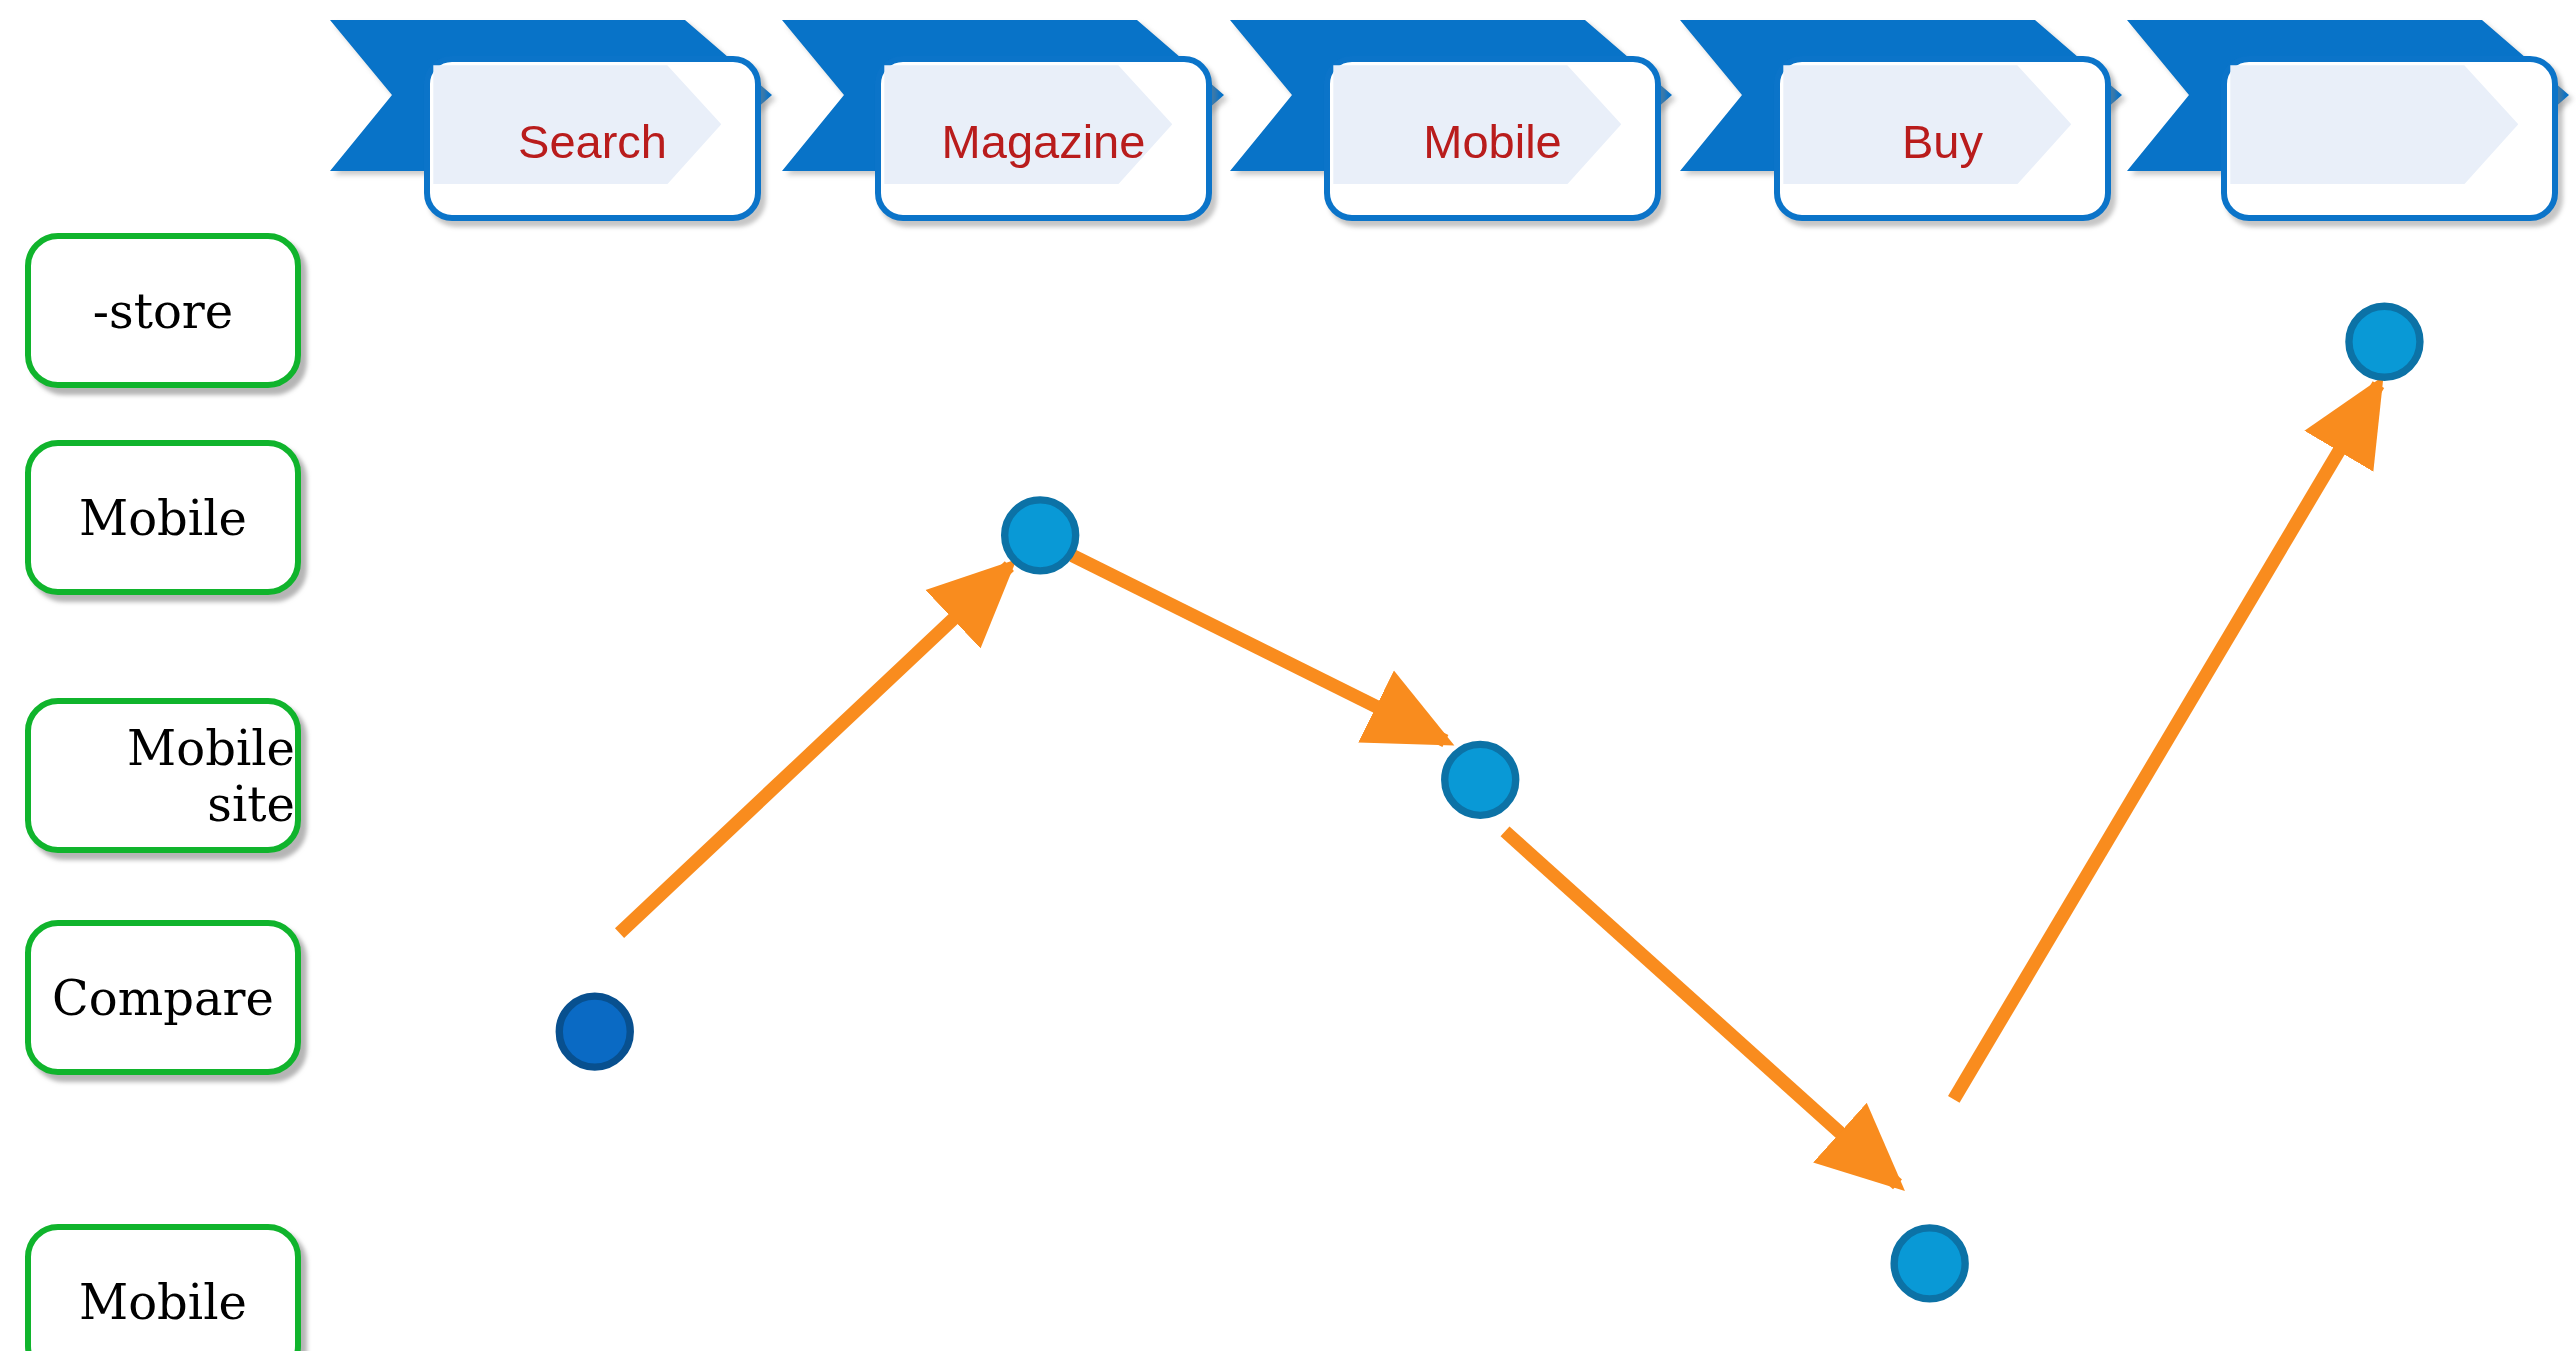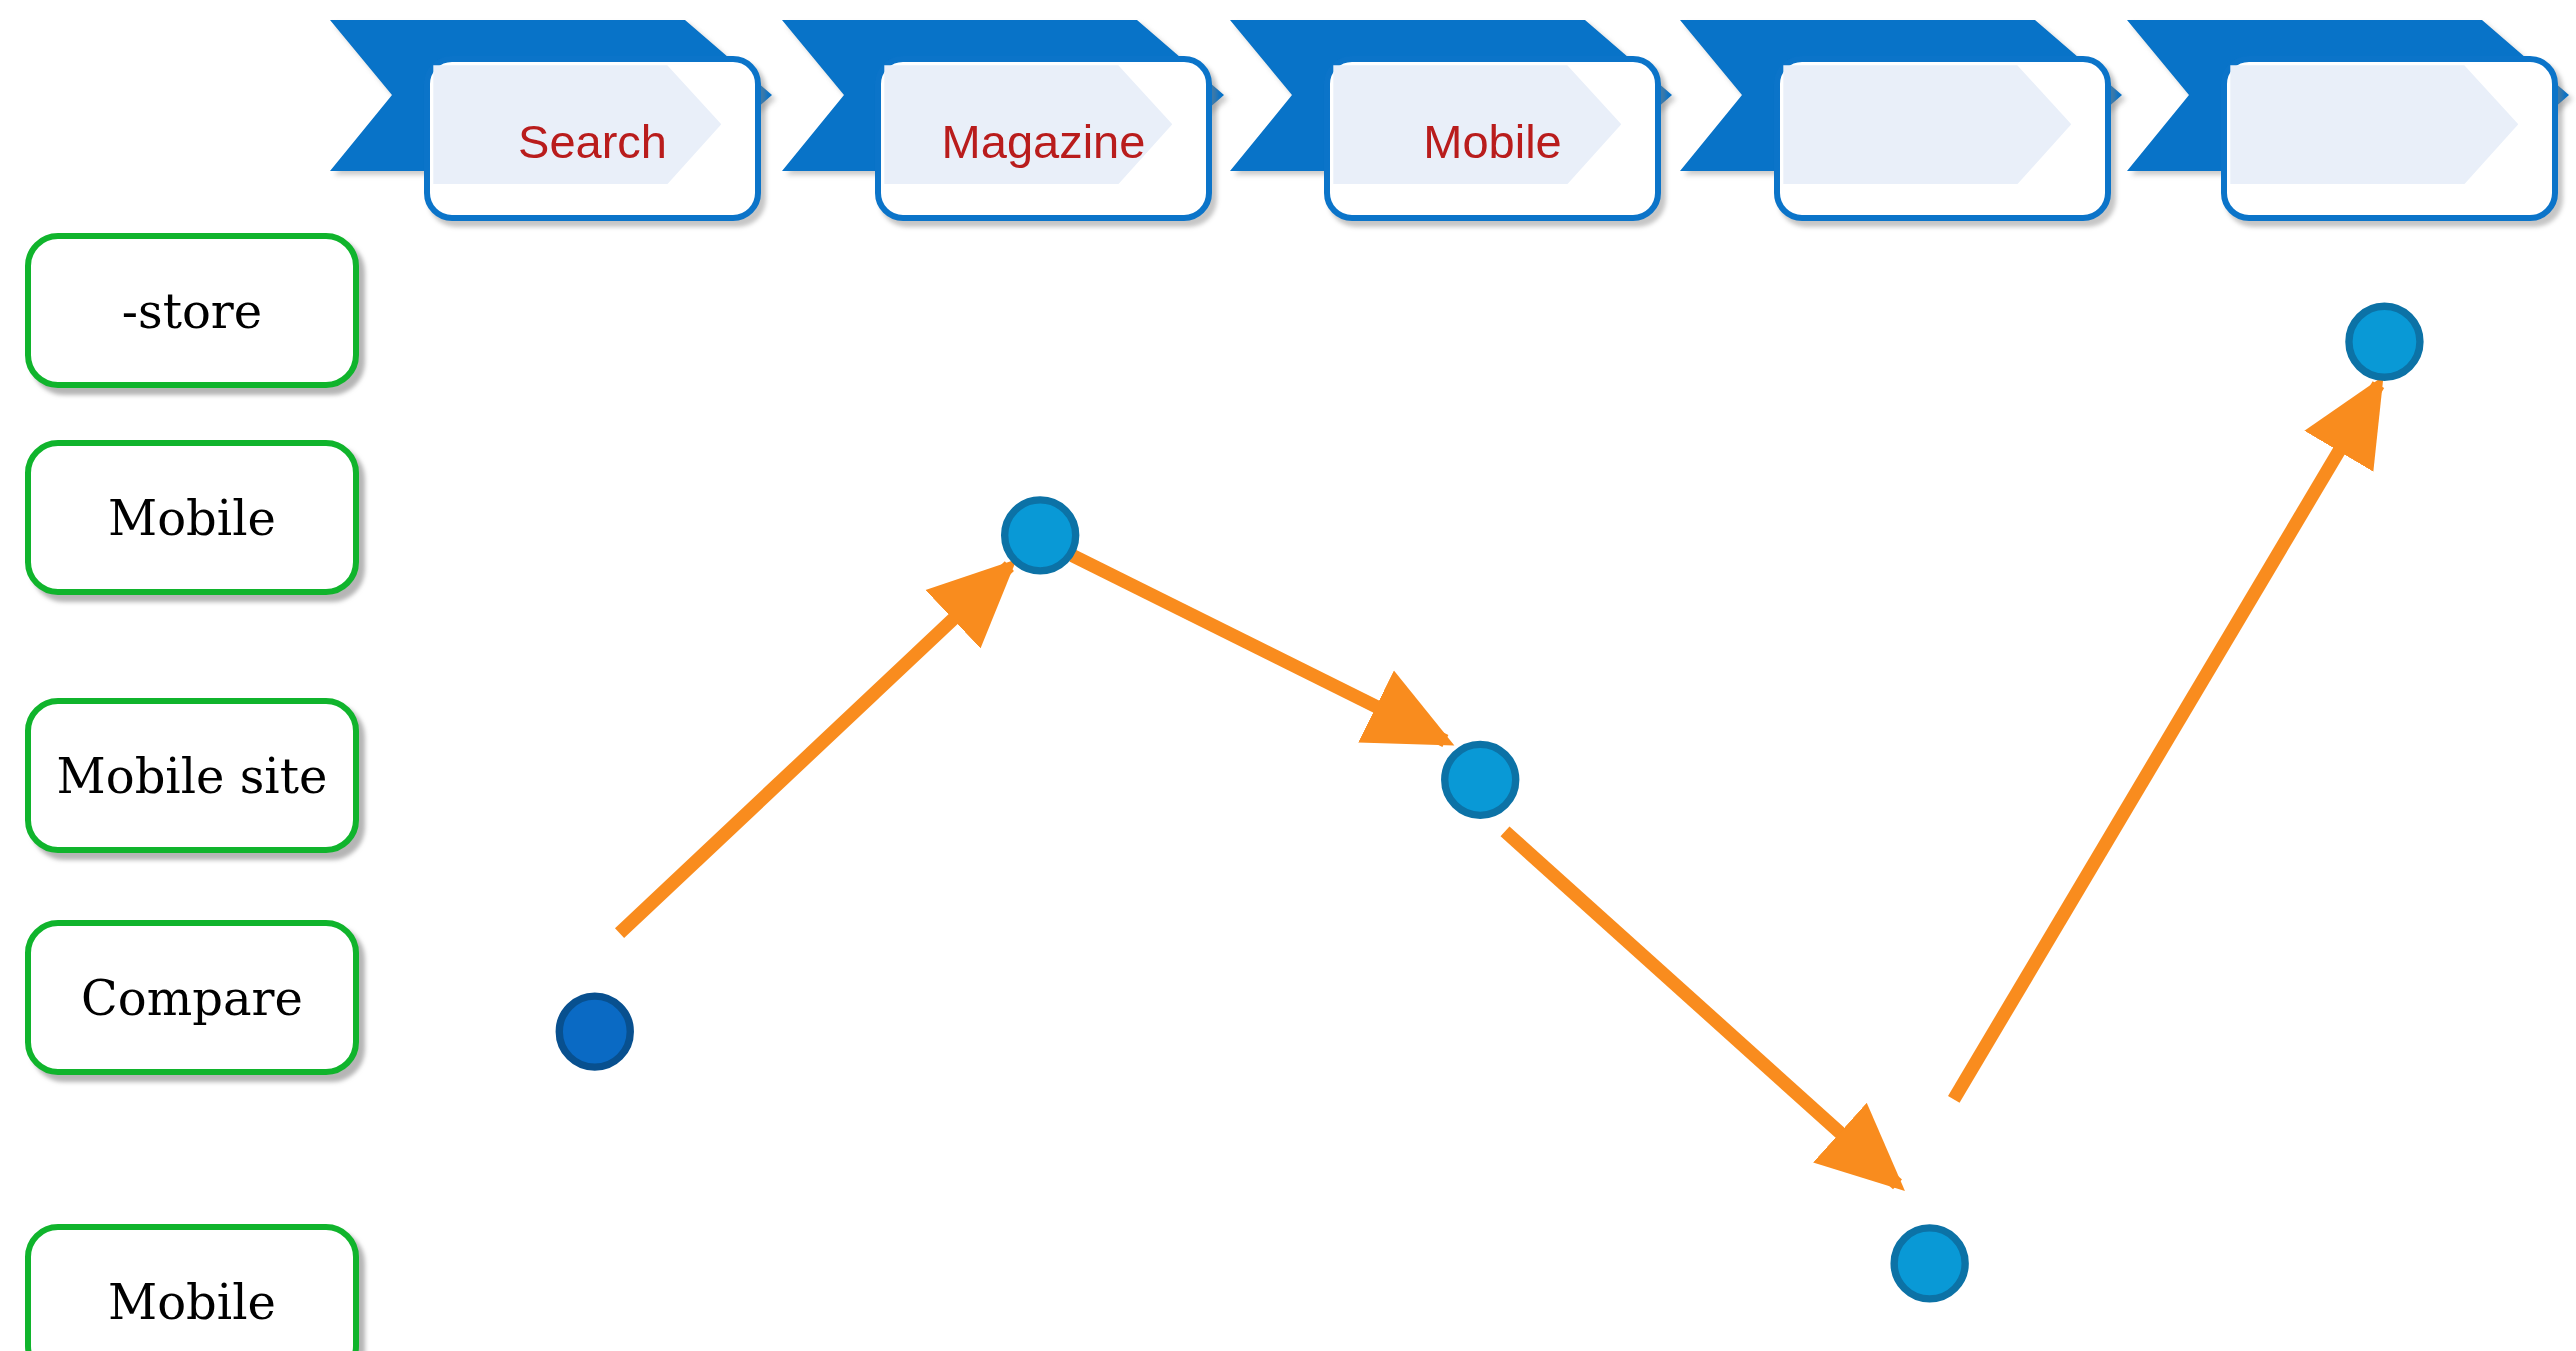--- a/index.html
+++ b/index.html
@@ -35,26 +35,27 @@
     clip-path:polygon(0 0,234px 0,288px 59px,234px 119px,0 119px);
   }
   .stage-label{
     position:absolute;left:0;top:20px;width:100%;height:119px;
     display:flex;align-items:center;justify-content:center;
     font-size:47px;color:#b91c1c;letter-spacing:0px;
   }
 
   
   .chan{
-    position:absolute;left:25px;width:334px;height:155px;
+    position:absolute;left:25px;width:276px;height:155px;
     background:#ffffff;border:6.7px solid #10B42C;border-radius:33px;
     box-sizing:border-box;
     box-shadow:6px 6.7px 4px rgba(120,120,120,.55);
     display:flex;align-items:center;justify-content:center;
     z-index:2;
+    text-align:right;
   }
   .chan-label{
     font-family:"DejaVu Serif","Liberation Serif",serif;
     font-size:48px;color:#000;
   }
 
   
   svg.overlay{position:absolute;left:0;top:0;z-index:3;}
 </style>
 </head>
@@ -83,20 +84,21 @@
 <div class="stage-box" style="left:875px">
   <div class="pent"></div>
   <div class="stage-label">Magazine</div>
 </div>
 <div class="stage-box" style="left:1324px">
   <div class="pent"></div>
   <div class="stage-label">Mobile</div>
 </div>
 <div class="stage-box" style="left:1774px">
   <div class="pent"></div>
+  <div class="stage-label">Buy</div>
 </div>
 <div class="stage-box" style="left:2221px">
   <div class="pent"></div>
 </div>
 
 <div class="chan" style="top:233px">
   <span class="chan-label">-store</span>
 </div>
 <div class="chan" style="top:440px">
   <span class="chan-label">Mobile</span>

